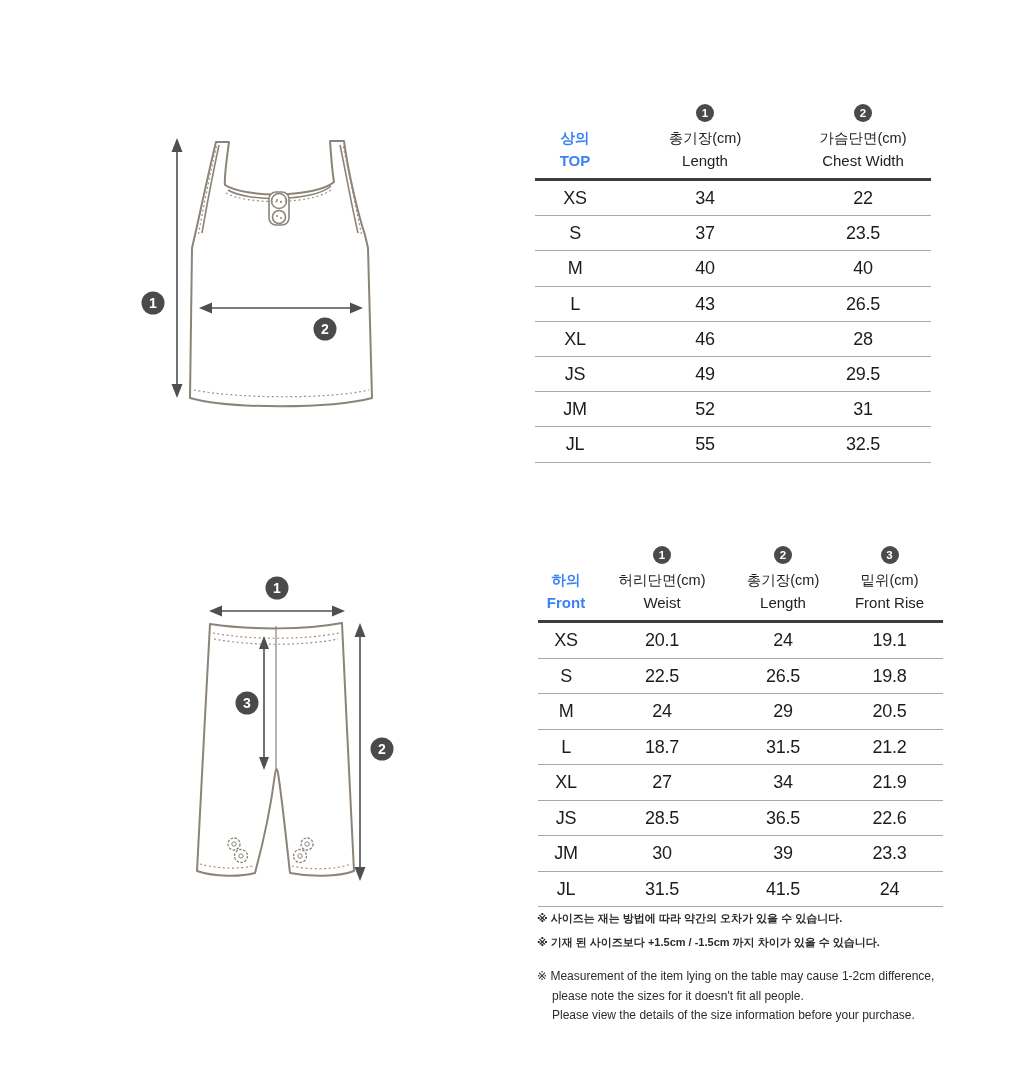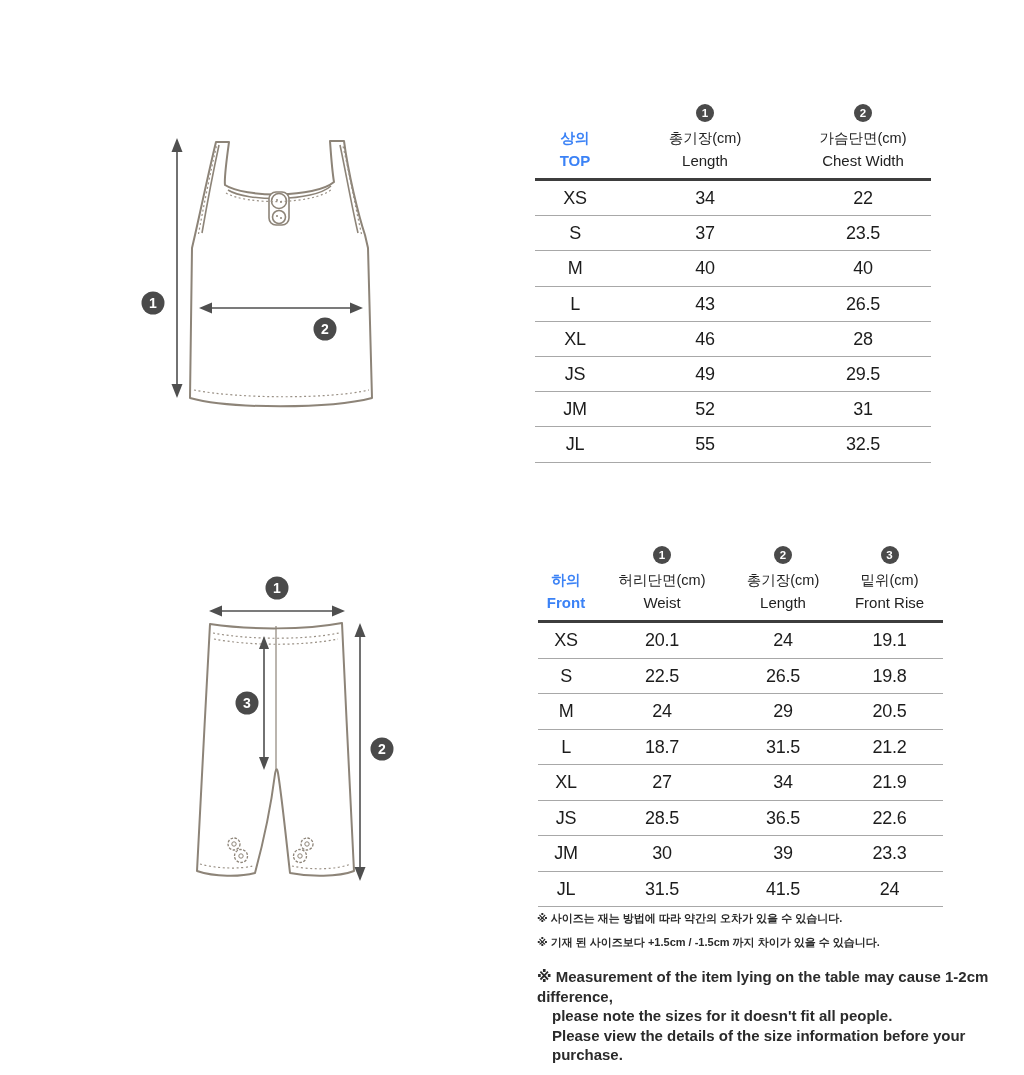--- a/index.html
+++ b/index.html
@@ -31,21 +31,21 @@
   .trow{display:grid;align-items:center;border-bottom:1px solid #a8a8a8;
         text-align:center;font-size:18px;font-weight:400;letter-spacing:-0.3px;}
   .t-top .trow{grid-template-columns:80px 180px 136px;height:34.2px;}
   .t-bottom .trow{grid-template-columns:56px 136px 106px 107px;height:34.5px;}
   .cell{line-height:1;}
 
   
   .notes{position:absolute;left:537px;top:906px;width:486px;color:#2b2b2b;}
   .note-ko{font-size:11px;line-height:24px;font-weight:700;}
   .notes-en{margin-top:13px;}
-  .note-en{font-size:15px;line-height:19.5px;font-weight:700;}
+  .note-en{font-size:12px;line-height:19.5px;font-weight:400;}
   .note-en.indent{padding-left:15px;}
 </style>
 </head>
 <body>
 
 <div class="page">
 
   <svg class="diagram tank" width="320" height="320" viewBox="0 0 320 320">
     <g stroke="#8d8478" fill="#ffffff" stroke-width="2" stroke-linejoin="round">
       <path d="M96,24 L109,24 C106,46 104,60 105,67 C125,80 195,80 214,64 C212,52 211,37 210,23 L224,23

